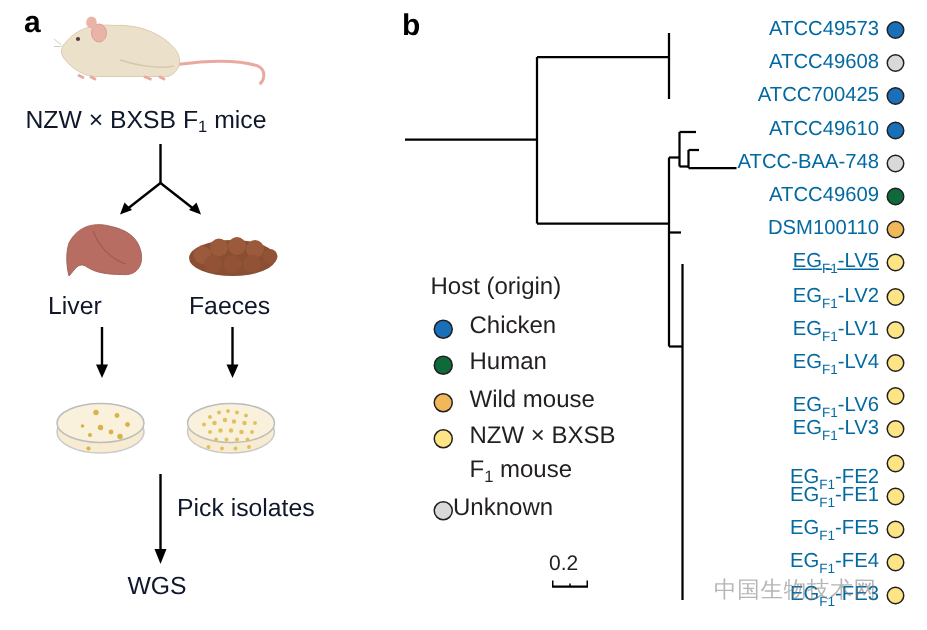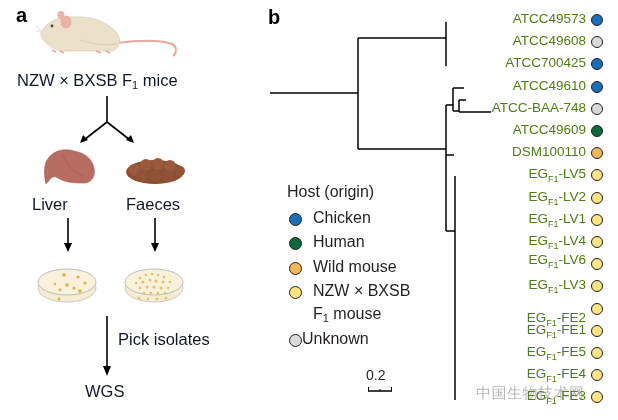--- a/index.html
+++ b/index.html
@@ -2,21 +2,21 @@
 <html><head>
 <meta charset="utf-8">
 <style>
   html, body { margin: 0; padding: 0; background: #ffffff; }
   body { width: 618px; height: 420px; position: relative; overflow: hidden;
          font-family: "Liberation Sans", sans-serif; color: #231f20; }
   .abs { position: absolute; }
   .panel-label { font-family: "Liberation Sans", sans-serif; font-weight: bold; font-size: 20px; color: #000; }
   .flow-text { font-size: 16.5px; color: #0f172a; white-space: nowrap; }
   .flow-text sub { font-size: 11px; vertical-align: -3px; }
-  .leaf { position: absolute; right: 32px; font-size: 13.5px; white-space: nowrap; text-align: right; color: #4d7c0f; }
+  .leaf { position: absolute; right: 32px; font-size: 13.5px; white-space: nowrap; text-align: right; color: #0369a1; }
   .leaf sub { font-size: 9px; vertical-align: -4px; }
   .dot { position: absolute; width: 12px; height: 12px; border-radius: 50%; border: 1.3px solid #231f20; box-sizing: border-box; }
   .legend-title { font-size: 16px; }
   .legend-item { position: absolute; font-size: 16px; white-space: nowrap; }
   .legend-item sub { font-size: 11px; vertical-align: -3px; }
   .watermark { position: absolute; font-size: 15px; color: rgba(120,120,120,0.55); white-space: nowrap; letter-spacing: 0.5px; }
   svg { position: absolute; left: 0; top: 0; }
 </style>
 </head>
 <body>
@@ -174,29 +174,29 @@
     <div class="leaf" style="top: 55.4px;"><span>ATCC700425</span></div>
     <div class="dot" style="left: 591px; top: 58.4px; background: rgb(26, 111, 185);"></div>
     <div class="leaf" style="top: 77.6px;"><span>ATCC49610</span></div>
     <div class="dot" style="left: 591px; top: 80.6px; background: rgb(26, 111, 185);"></div>
     <div class="leaf" style="top: 99.8px;"><span>ATCC-BAA-748</span></div>
     <div class="dot" style="left: 591px; top: 102.8px; background: rgb(217, 217, 217);"></div>
     <div class="leaf" style="top: 122px;"><span>ATCC49609</span></div>
     <div class="dot" style="left: 591px; top: 125px; background: rgb(15, 106, 59);"></div>
     <div class="leaf" style="top: 144.2px;"><span>DSM100110</span></div>
     <div class="dot" style="left: 591px; top: 147.2px; background: rgb(241, 184, 90);"></div>
-    <div class="leaf" style="top: 166.4px;"><span>EG</span><sub>F1</sub><span>-LV5</span></div>
+    <div class="leaf" style="top: 166.4px; text-decoration: underline;"><span>EG</span><sub>F1</sub><span>-LV5</span></div>
     <div class="dot" style="left: 591px; top: 169.4px; background: rgb(253, 228, 132);"></div>
     <div class="leaf" style="top: 188.6px;"><span>EG</span><sub>F1</sub><span>-LV2</span></div>
     <div class="dot" style="left: 591px; top: 191.6px; background: rgb(253, 228, 132);"></div>
     <div class="leaf" style="top: 210.8px;"><span>EG</span><sub>F1</sub><span>-LV1</span></div>
     <div class="dot" style="left: 591px; top: 213.8px; background: rgb(253, 228, 132);"></div>
     <div class="leaf" style="top: 233px;"><span>EG</span><sub>F1</sub><span>-LV4</span></div>
     <div class="dot" style="left: 591px; top: 236px; background: rgb(253, 228, 132);"></div>
-    <div class="leaf" style="top: 252px;"><span>EG</span><sub>F1</sub><span>-LV6</span></div>
+    <div class="leaf" style="top: 262px;"><span>EG</span><sub>F1</sub><span>-LV6</span></div>
     <div class="dot" style="left: 591px; top: 258.2px; background: rgb(253, 228, 132);"></div>
     <div class="leaf" style="top: 277.4px;"><span>EG</span><sub>F1</sub><span>-LV3</span></div>
     <div class="dot" style="left: 591px; top: 280.4px; background: rgb(253, 228, 132);"></div>
     <div class="leaf" style="top: 310px;"><span>EG</span><sub>F1</sub><span>-FE2</span></div>
     <div class="dot" style="left: 591px; top: 302.6px; background: rgb(253, 228, 132);"></div>
     <div class="leaf" style="top: 321.8px;"><span>EG</span><sub>F1</sub><span>-FE1</span></div>
     <div class="dot" style="left: 591px; top: 324.8px; background: rgb(253, 228, 132);"></div>
     <div class="leaf" style="top: 344px;"><span>EG</span><sub>F1</sub><span>-FE5</span></div>
     <div class="dot" style="left: 591px; top: 347px; background: rgb(253, 228, 132);"></div>
     <div class="leaf" style="top: 366.2px;"><span>EG</span><sub>F1</sub><span>-FE4</span></div>

